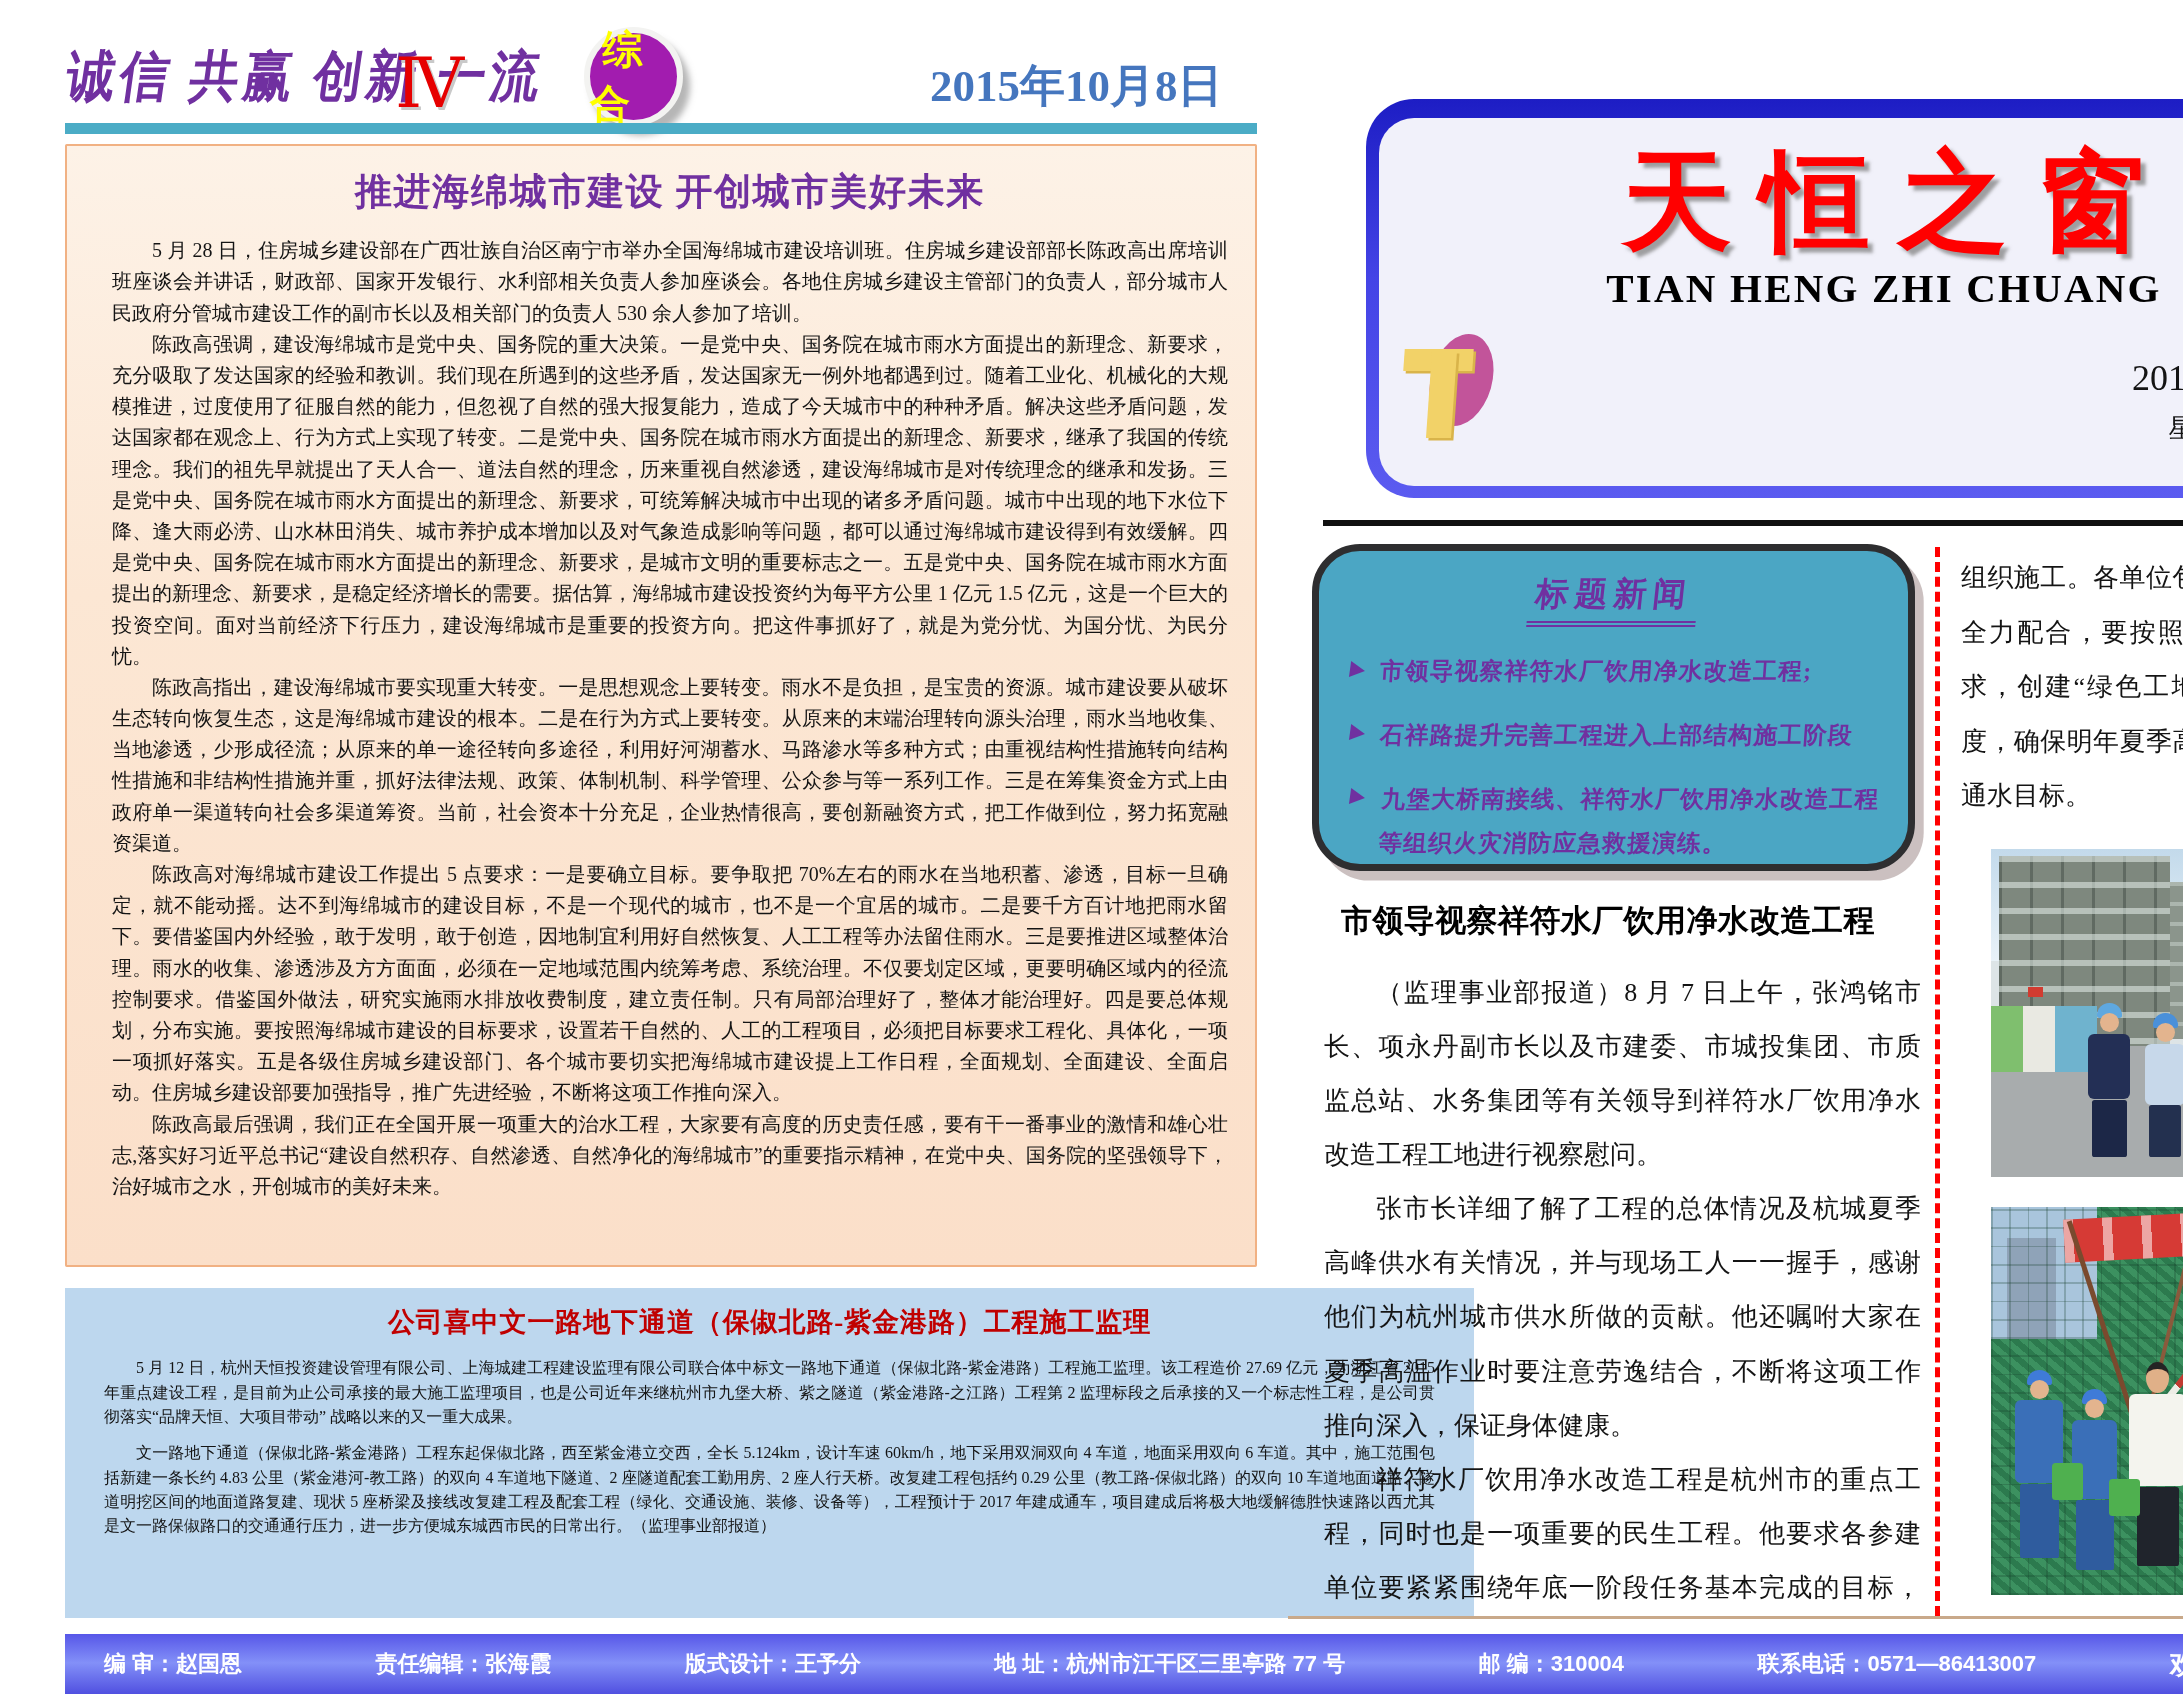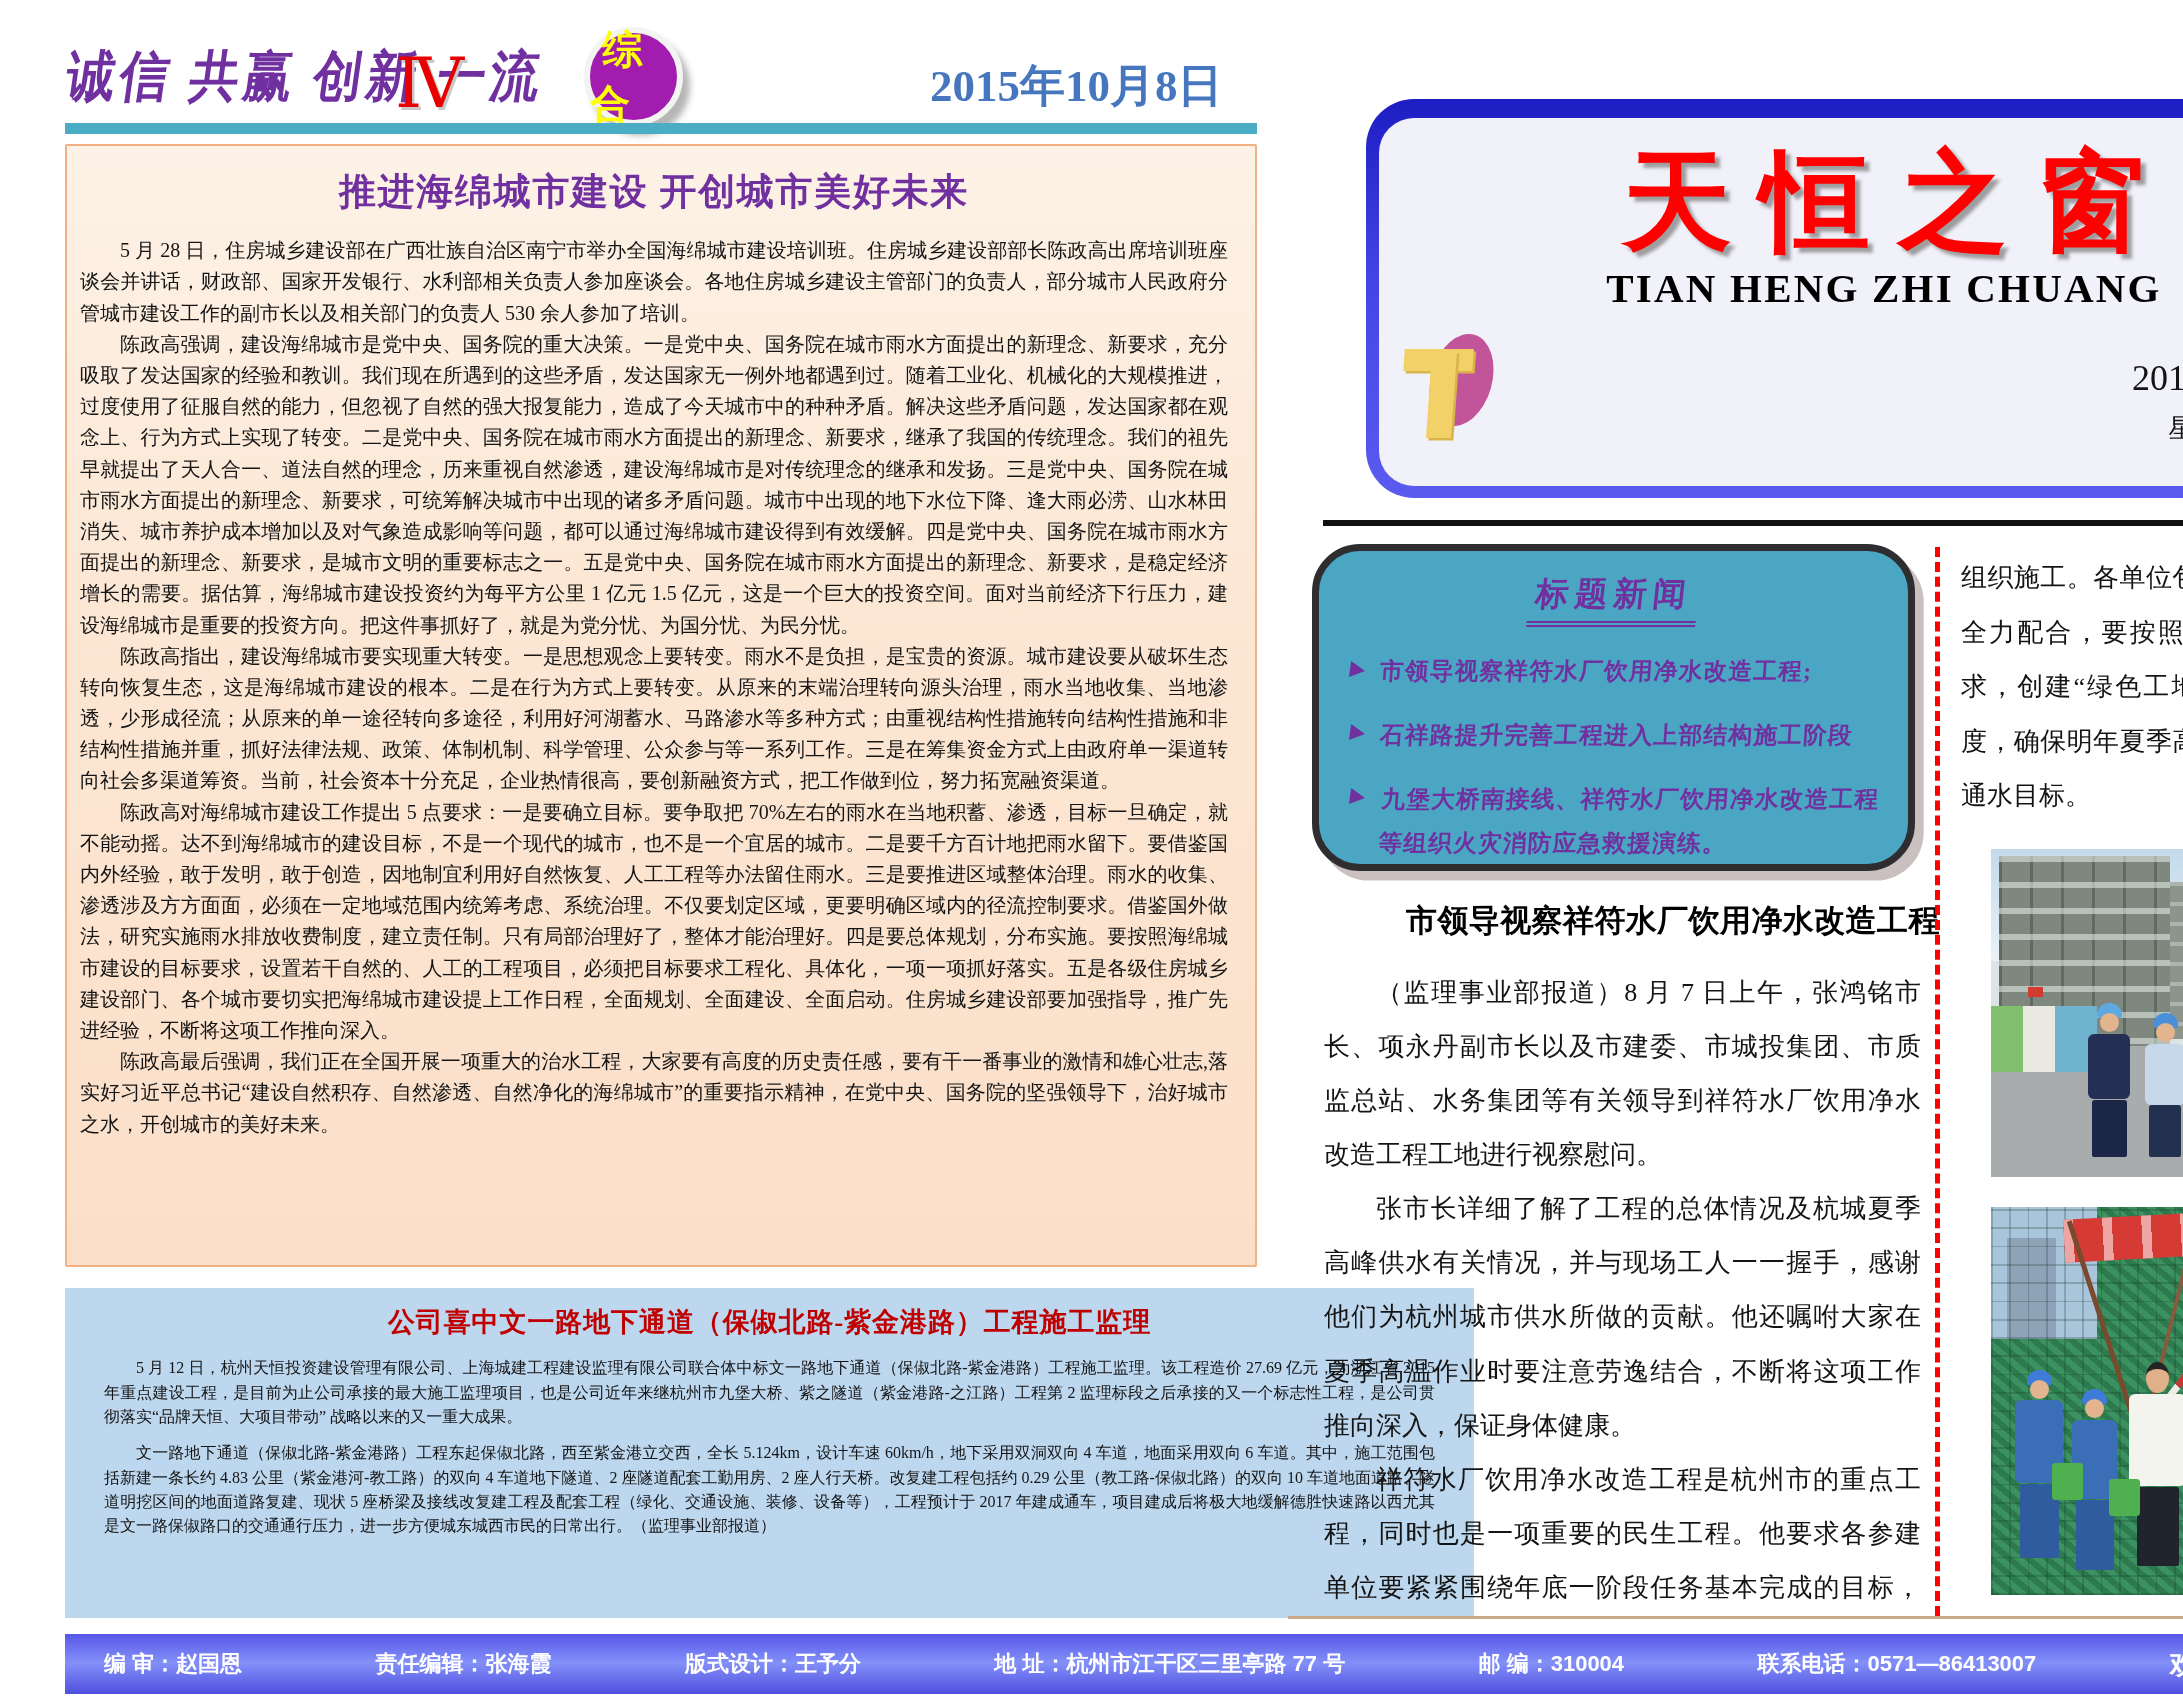--- a/index.html
+++ b/index.html
@@ -16,21 +16,21 @@
             box-shadow:7px 9.6px 6.1px rgba(110,110,110,.5);
             display:flex;align-items:center;justify-content:flex-end;}
   .lp-badge span{font-family:"Liberation Sans","DejaVu Sans",sans-serif;font-size:40px;font-weight:bold;
             color:#FFFF00;letter-spacing:12.2px;text-indent:12.2px;}
   .lp-date{position:absolute;left:930px;top:56px;font-size:45px;font-weight:bold;color:#4576BE;}
   .lp-tealbar{position:absolute;left:65px;top:123px;width:1192px;height:11.4px;background:#4BACC6;}
 
   
   .article1{position:absolute;left:65px;top:144px;width:1192px;height:1123px;box-sizing:border-box;
             background:linear-gradient(180deg,#FDF2E7 0%,#FCE7D4 40%,#FBDFC9 100%);
-            border:2.2px solid #F1B183;border-radius:1.7px;padding:21px 27px 13px 13px;overflow:hidden;}
+            border:2.2px solid #F1B183;border-radius:1.7px;padding:21px 27px 13px 45px;overflow:hidden;}
   .article1 h2{margin:0 0 18.3px 0;text-align:center;font-size:37px;color:#7030A0;letter-spacing:1.7px;}
   .article1 p{margin:0;font-size:20px;line-height:1.56;text-align:justify;text-indent:2em;}
 
   
   .article2{position:absolute;left:65px;top:1288px;width:1409px;height:330px;box-sizing:border-box;
             background:#BDD7EE;padding:15.7px 27px 8.7px 27px;overflow:hidden;}
   .article2 h2{margin:0 0 16.6px 0;text-align:center;font-size:27px;color:#C00000;letter-spacing:0.9px;}
   .article2 p{margin:12px;font-size:16px;line-height:1.52;text-align:justify;text-indent:2em;}
 
   
@@ -68,21 +68,21 @@
             border-bottom:6.1px double #7030A0;padding:0 6.1px 4.4px 6.1px;transform:skewX(-6deg);}
   .hl-list{list-style:none;margin:23px 0 0 0;padding:0;text-align:left;}
   .hl-list li{display:flex;align-items:flex-start;margin-bottom:20px;}
   .hl-arrow{flex:0 0 auto;width:0;height:0;margin:11.4px 15px 0 2.6px;
             border-top:8.7px solid transparent;border-bottom:8.7px solid transparent;border-left:15px solid #7030A0;
             transform:rotate(8deg);}
   .hl-text{font-size:23.6px;font-weight:bold;color:#7030A0;line-height:1.85;letter-spacing:1.3px;
             transform:skewX(-4deg);}
 
   
-  .rp-title{position:absolute;left:1406px;top:900px;width:585px;font-size:31px;font-weight:bold;
+  .rp-title{position:absolute;left:1341px;top:900px;width:585px;font-size:31px;font-weight:bold;
             color:#000;letter-spacing:0.4px;font-family:"Liberation Sans","DejaVu Sans",sans-serif;}
   .rp-body{position:absolute;left:1324px;top:966px;width:597px;height:642px;overflow:hidden;}
   .rp-body p{margin:0;font-size:26px;line-height:2.08;text-align:justify;text-indent:2em;}
   .rp-cont{position:absolute;left:1961px;top:551px;width:475px;font-size:26px;line-height:2.1;
             text-align:justify;}
 
   .red-divider{position:absolute;left:1935px;top:547px;height:1069px;width:0;
             border-left:5.2px dashed #FF0000;}
   .tan-hline{position:absolute;left:1288px;top:1616px;width:1162px;height:3.1px;background:#C9A98A;}
 

